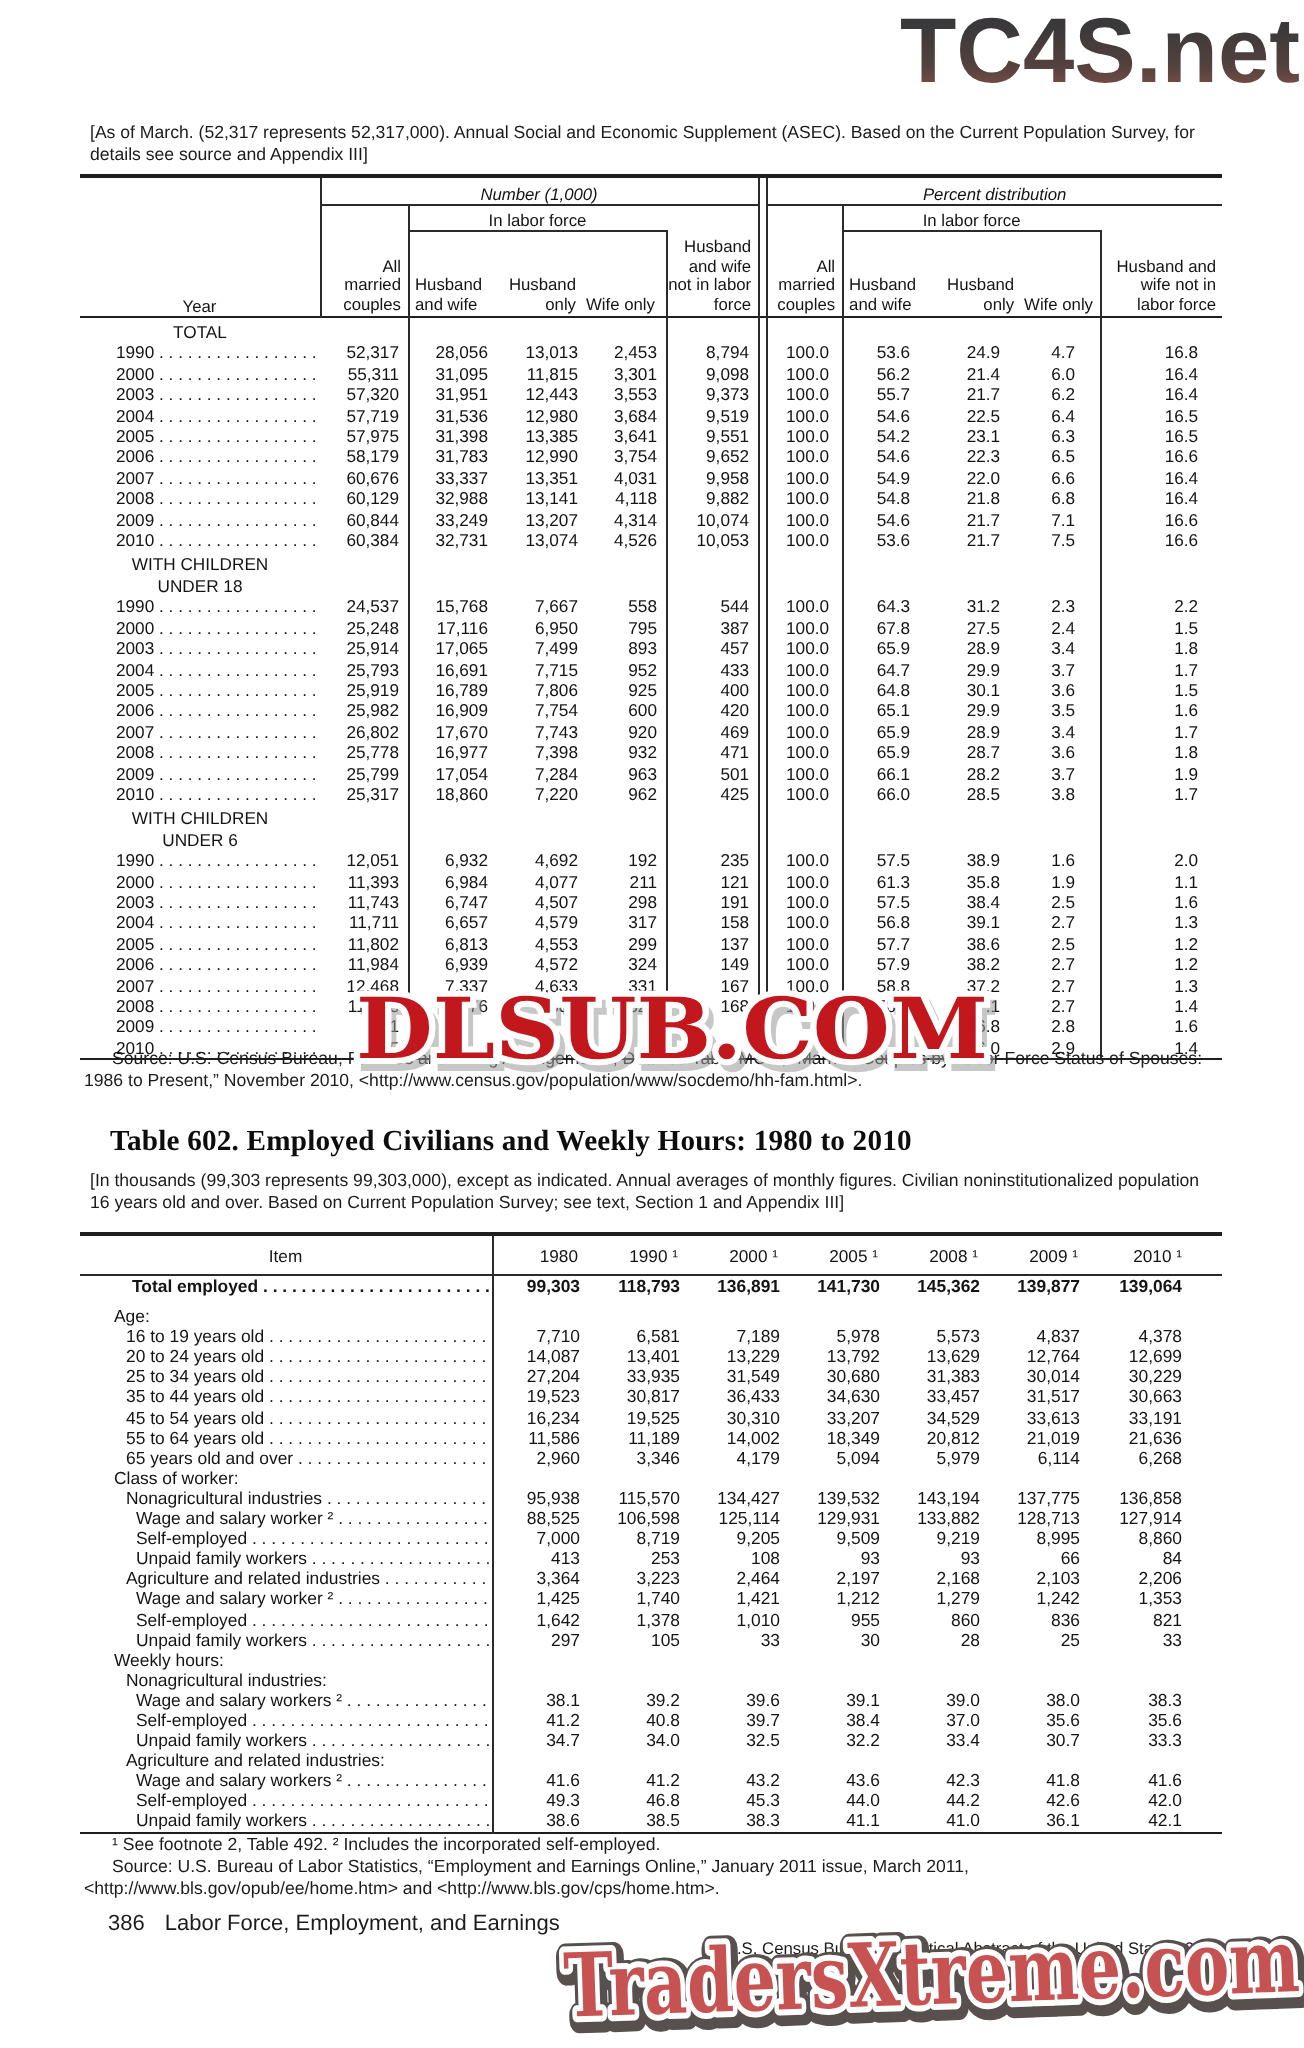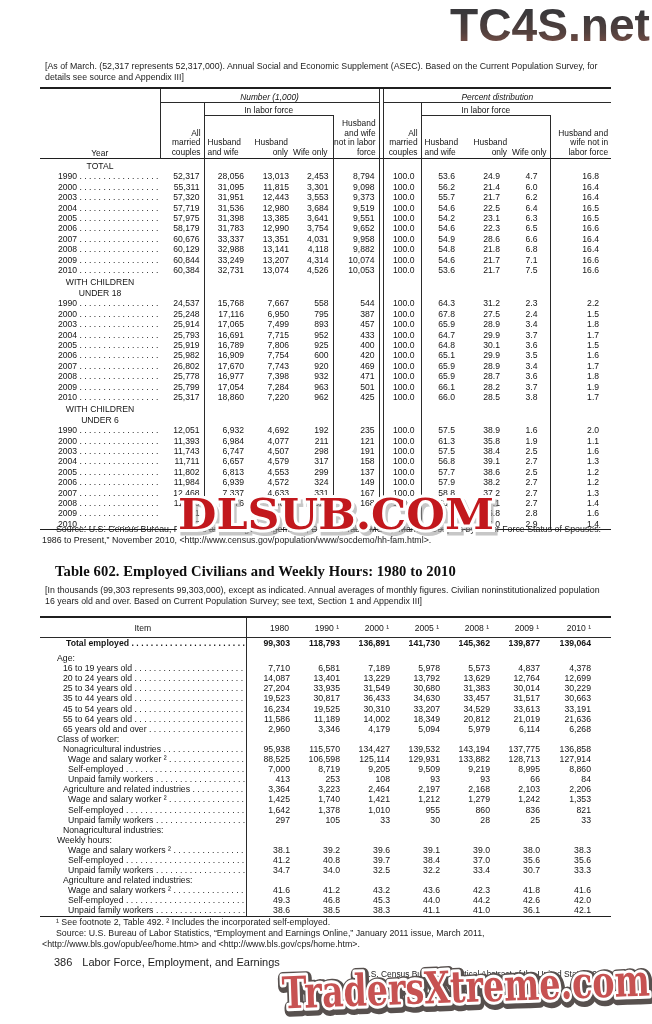--- a/index.html
+++ b/index.html
@@ -225,21 +225,21 @@
             <div class="leader dots"><span>2007</span></div>
           </td>
           <td class="num rr">60,676</td>
           <td class="num">33,337</td>
           <td class="num">13,351</td>
           <td class="num rr">4,031</td>
           <td class="num">9,958</td>
           <td class="sp"></td>
           <td class="num p1 rr">100.0</td>
           <td class="num pp">54.9</td>
-          <td class="num pp">28.6</td>
+          <td class="num pp">22.0</td>
           <td class="num pp rr">6.6</td>
           <td class="num pp">16.4</td>
         </tr>
         <tr>
           <td class="yr">
             <div class="leader dots"><span>2008</span></div>
           </td>
           <td class="num rr">60,129</td>
           <td class="num">32,988</td>
           <td class="num">13,141</td>
@@ -903,33 +903,33 @@
           <td class="num">297</td>
           <td class="num">105</td>
           <td class="num">33</td>
           <td class="num">30</td>
           <td class="num">28</td>
           <td class="num">25</td>
           <td class="num last">33</td>
         </tr>
         <tr>
           <td class="rr">
+            <div class="leader i0"><span>Weekly hours:</span></div>
+          </td>
+          <td class="num"></td>
+          <td class="num"></td>
+          <td class="num"></td>
+          <td class="num"></td>
+          <td class="num"></td>
+          <td class="num"></td>
+          <td class="num last"></td>
+        </tr>
+        <tr>
+          <td class="rr">
             <div class="leader i1"><span>Nonagricultural industries:</span></div>
-          </td>
-          <td class="num"></td>
-          <td class="num"></td>
-          <td class="num"></td>
-          <td class="num"></td>
-          <td class="num"></td>
-          <td class="num"></td>
-          <td class="num last"></td>
-        </tr>
-        <tr>
-          <td class="rr">
-            <div class="leader i0"><span>Weekly hours:</span></div>
           </td>
           <td class="num"></td>
           <td class="num"></td>
           <td class="num"></td>
           <td class="num"></td>
           <td class="num"></td>
           <td class="num"></td>
           <td class="num last"></td>
         </tr>
         <tr>

